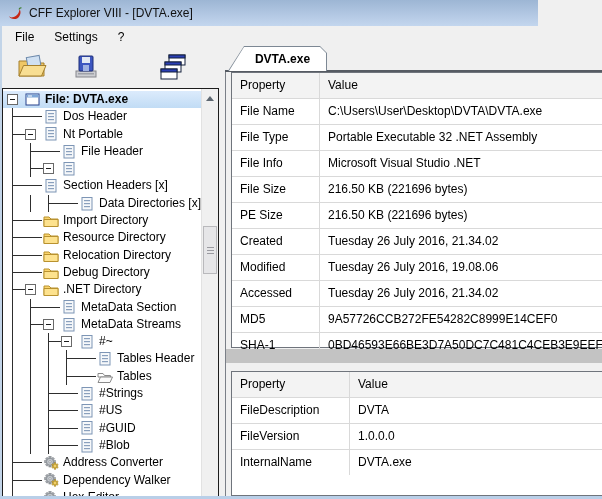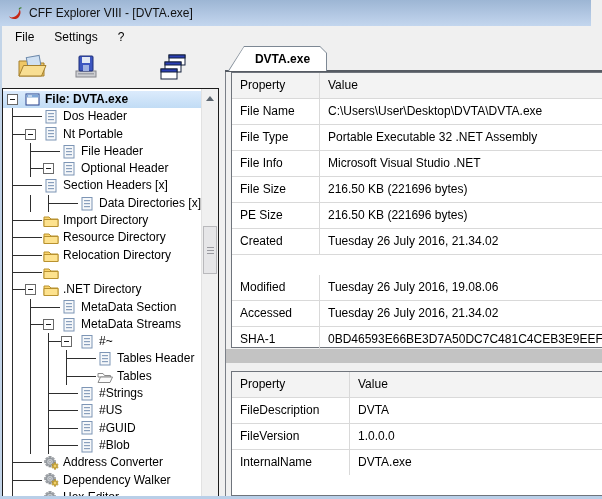--- a/index.html
+++ b/index.html
@@ -3,21 +3,21 @@
 <meta charset="utf-8">
 <style>
   html,body{margin:0;padding:0;background:#d8d8d8;}
   #app{
     position:relative;width:602px;height:499px;overflow:hidden;
     background:#f0f0f0;font-family:"Liberation Sans",sans-serif;color:#000;
     font-size:12px;
   }
   
   .titlebar{
-    position:absolute;left:0;top:0;width:591px;height:26px;
+    position:absolute;left:0;top:0;width:538px;height:26px;
     background:linear-gradient(#9db6d4,#b4c9e4 60%,#c3d6ee);
     display:flex;align-items:center;padding-left:7px;box-sizing:border-box;
   }
   .titlebar .title{margin-left:7px;font-size:12px;color:#111;}
   .app-icon svg{display:block;}
   .menubar{
     position:absolute;left:0;top:26px;width:602px;height:21px;background:#f0f0f0;
     display:flex;align-items:center;padding-left:9px;box-sizing:border-box;
   }
   .menu-item{padding:2px 6px;margin-right:8px;cursor:default;}
@@ -167,21 +167,21 @@
               <rect x="3" y="0.5" width="10" height="12.5" fill="#f6f8fa" stroke="#7d95b5"></rect>
               <rect x="5" y="3" width="6" height="1.2" fill="#8aa0bd"></rect>
               <rect x="5" y="6" width="6" height="1.2" fill="#8aa0bd"></rect>
               <rect x="5" y="9" width="6" height="1.2" fill="#8aa0bd"></rect>
             </svg></span><span class="lbl">File Header</span></div>
         <div class="trow"><span class="guide" style="left: 9px;"></span><span class="guide" style="left: 27px;"></span><span class="conn" style="left: 28px; width: 12px;"></span><span class="expander" style="left: 40px;"></span><span style="display: inline-block; width: 58px;"></span><span class="ticon"><svg width="16" height="14" viewBox="0 0 16 14">
               <rect x="3" y="0.5" width="10" height="12.5" fill="#f6f8fa" stroke="#7d95b5"></rect>
               <rect x="5" y="3" width="6" height="1.2" fill="#8aa0bd"></rect>
               <rect x="5" y="6" width="6" height="1.2" fill="#8aa0bd"></rect>
               <rect x="5" y="9" width="6" height="1.2" fill="#8aa0bd"></rect>
-            </svg></span><span class="lbl">Optional Header</span></div>
+            </svg></span></div>
         <div class="trow"><span class="guide" style="left: 9px;"></span><span class="conn" style="left: 10px; width: 29px;"></span><span style="display: inline-block; width: 40px;"></span><span class="ticon"><svg width="16" height="14" viewBox="0 0 16 14">
               <rect x="3" y="0.5" width="10" height="12.5" fill="#f6f8fa" stroke="#7d95b5"></rect>
               <rect x="5" y="3" width="6" height="1.2" fill="#8aa0bd"></rect>
               <rect x="5" y="6" width="6" height="1.2" fill="#8aa0bd"></rect>
               <rect x="5" y="9" width="6" height="1.2" fill="#8aa0bd"></rect>
             </svg></span><span class="lbl">Section Headers [x]</span></div>
         <div class="trow"><span class="guide" style="left: 9px;"></span><span class="guide" style="left: 27px;"></span><span class="guide" style="left: 45px;"></span><span class="conn" style="left: 46px; width: 29px;"></span><span style="display: inline-block; width: 76px;"></span><span class="ticon"><svg width="16" height="14" viewBox="0 0 16 14">
               <rect x="3" y="0.5" width="10" height="12.5" fill="#f6f8fa" stroke="#7d95b5"></rect>
               <rect x="5" y="3" width="6" height="1.2" fill="#8aa0bd"></rect>
               <rect x="5" y="6" width="6" height="1.2" fill="#8aa0bd"></rect>
@@ -195,21 +195,21 @@
               <path d="M1 3 L6 3 L8 5 L15 5 L15 12.5 L1 12.5 Z" fill="#fbd56c" stroke="#b9922f"></path>
               <path d="M1 5.5 L15 5.5 L15 12.5 L1 12.5 Z" fill="#fde28e" stroke="#b9922f"></path>
             </svg></span><span class="lbl">Resource Directory</span></div>
         <div class="trow"><span class="guide" style="left: 9px;"></span><span class="conn" style="left: 10px; width: 29px;"></span><span style="display: inline-block; width: 40px;"></span><span class="ticon"><svg width="16" height="14" viewBox="0 0 16 14">
               <path d="M1 3 L6 3 L8 5 L15 5 L15 12.5 L1 12.5 Z" fill="#fbd56c" stroke="#b9922f"></path>
               <path d="M1 5.5 L15 5.5 L15 12.5 L1 12.5 Z" fill="#fde28e" stroke="#b9922f"></path>
             </svg></span><span class="lbl">Relocation Directory</span></div>
         <div class="trow"><span class="guide" style="left: 9px;"></span><span class="conn" style="left: 10px; width: 29px;"></span><span style="display: inline-block; width: 40px;"></span><span class="ticon"><svg width="16" height="14" viewBox="0 0 16 14">
               <path d="M1 3 L6 3 L8 5 L15 5 L15 12.5 L1 12.5 Z" fill="#fbd56c" stroke="#b9922f"></path>
               <path d="M1 5.5 L15 5.5 L15 12.5 L1 12.5 Z" fill="#fde28e" stroke="#b9922f"></path>
-            </svg></span></div>
+            </svg></span><span class="lbl">Debug Directory</span></div>
         <div class="trow"><span class="guide" style="left: 9px;"></span><span class="conn" style="left: 10px; width: 12px;"></span><span class="expander" style="left: 22px;"></span><span style="display: inline-block; width: 40px;"></span><span class="ticon"><svg width="16" height="14" viewBox="0 0 16 14">
               <path d="M1 3 L6 3 L8 5 L15 5 L15 12.5 L1 12.5 Z" fill="#fbd56c" stroke="#b9922f"></path>
               <path d="M1 5.5 L15 5.5 L15 12.5 L1 12.5 Z" fill="#fde28e" stroke="#b9922f"></path>
             </svg></span><span class="lbl">.NET Directory</span></div>
         <div class="trow"><span class="guide" style="left: 9px;"></span><span class="guide" style="left: 27px;"></span><span class="conn" style="left: 28px; width: 29px;"></span><span style="display: inline-block; width: 58px;"></span><span class="ticon"><svg width="16" height="14" viewBox="0 0 16 14">
               <rect x="3" y="0.5" width="10" height="12.5" fill="#f6f8fa" stroke="#7d95b5"></rect>
               <rect x="5" y="3" width="6" height="1.2" fill="#8aa0bd"></rect>
               <rect x="5" y="6" width="6" height="1.2" fill="#8aa0bd"></rect>
               <rect x="5" y="9" width="6" height="1.2" fill="#8aa0bd"></rect>
             </svg></span><span class="lbl">MetaData Section</span></div>
@@ -345,27 +345,31 @@
         <div class="tcell val">216.50 KB (221696 bytes)</div>
       </div>
       <div class="dtrow" style="grid-template-columns: 88px 1fr;">
         <div class="tcell prop">PE Size</div>
         <div class="tcell val">216.50 KB (221696 bytes)</div>
       </div>
       <div class="dtrow" style="grid-template-columns: 88px 1fr;">
         <div class="tcell prop">Created</div>
         <div class="tcell val">Tuesday 26 July 2016, 21.34.02</div>
       </div>
-      <div class="dtrow" style="grid-template-columns: 88px 1fr; margin-top: 20px;">
+      <div class="dtrow" style="grid-template-columns: 88px 1fr;">
         <div class="tcell prop">Modified</div>
         <div class="tcell val">Tuesday 26 July 2016, 19.08.06</div>
       </div>
       <div class="dtrow" style="grid-template-columns: 88px 1fr;">
         <div class="tcell prop">Accessed</div>
         <div class="tcell val">Tuesday 26 July 2016, 21.34.02</div>
+      </div>
+      <div class="dtrow" style="grid-template-columns: 88px 1fr;">
+        <div class="tcell prop">MD5</div>
+        <div class="tcell val">9A57726CCB272FE54282C8999E14CEF0</div>
       </div>
       <div class="dtrow" style="grid-template-columns: 88px 1fr;">
         <div class="tcell prop">SHA-1</div>
         <div class="tcell val">0BD46593E66BE3D7A50DC7C481C4CEB3E9EEF1D9</div>
       </div>
     </div>
 
   <div class="gap-band"></div>
 
   <div class="datatable" style="left:231px;top:371px;height:125px;">

